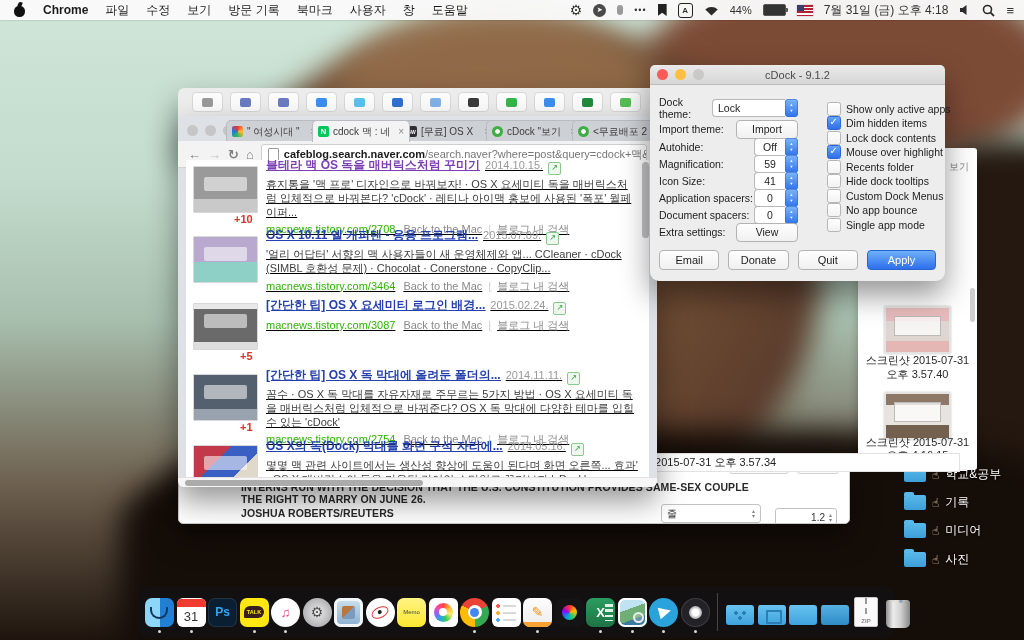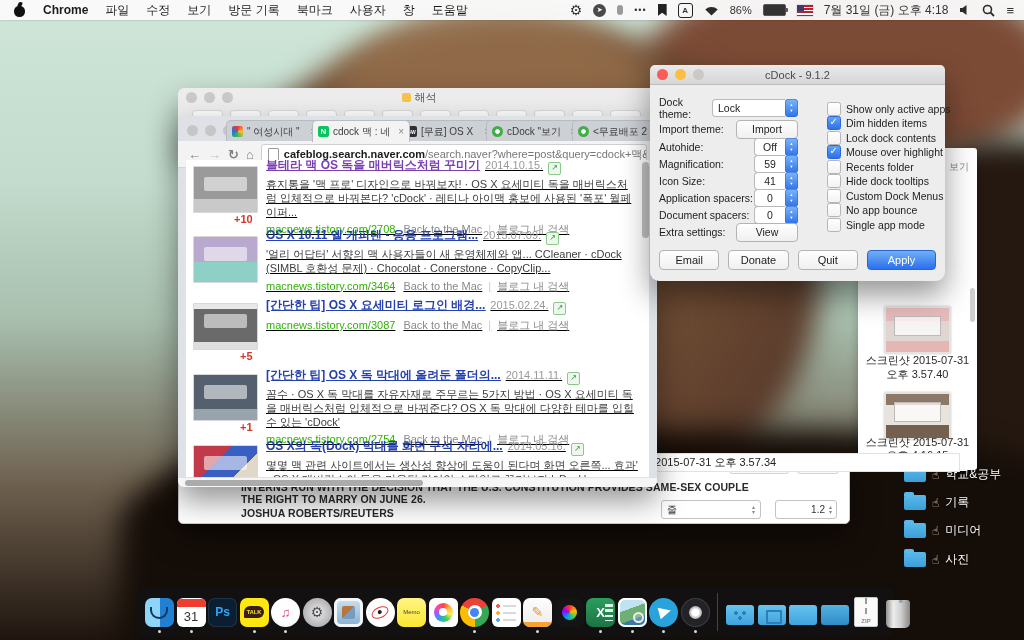--- a/index.html
+++ b/index.html
@@ -49,21 +49,21 @@
   .wa-tools{display:flex;gap:7px;padding:4px 0 0 14px;}
   .wabtn{width:29px;height:18px;background:#fbfbfb;border:1px solid #d8d8d8;border-radius:4px;display:flex;align-items:center;justify-content:center;}
   .wabtn i{width:11px;height:9px;border-radius:2px;display:block;}
   
   .winB{left:178px;top:455px;width:670px;height:67px;background:#fff;border-radius:5px;z-index:11;overflow:hidden;border:1px solid #c9c9c9;}
   .wb-mini{position:absolute;right:10px;top:3px;display:flex;gap:8px;}
   .mini-sel{width:58px;height:13px;border:1px solid #d2d2d2;border-radius:3px;background:#fafafa;}
   .wb-ctrl{position:absolute;right:12px;top:44px;display:flex;align-items:center;gap:14px;font-size:10px;color:#333;}
   .sel2{width:88px;height:17px;border:1px solid #c3c3c3;border-radius:3px;background:#fff;display:flex;align-items:center;padding:0 5px;}
   .sel2 .sarr{margin-left:auto;color:#888;font-size:6px;line-height:5px;display:flex;flex-direction:column;}
-  .numbox{width:52px;height:17px;border:1px solid #c3c3c3;border-radius:3px;background:#fff;display:flex;align-items:center;justify-content:flex-end;padding:0 4px;gap:4px;}
+  .numbox{width:52px;height:17px;border:1px solid #c3c3c3;border-radius:3px;background:#fff;display:flex;align-items:center;justify-content:flex-end;padding:0 4px;gap:4px;margin-top:8px;}
   .numbox .sarr{color:#888;font-size:6px;line-height:5px;display:flex;flex-direction:column;}
   .wb-glyph{position:absolute;right:180px;top:47px;color:#999;font-size:11px;}
   .caption{position:absolute;left:62px;top:26px;font-size:10.5px;font-weight:bold;color:#2a2a2a;line-height:11.5px;letter-spacing:.1px;}
   
   .strip{left:638px;top:453px;width:318px;height:17px;background:#fff;border:1px solid #e2e2e2;z-index:12;
          font-size:11px;color:#222;display:flex;align-items:center;padding-left:2px;}
   
   .dpanel{left:858px;top:148px;width:119px;height:322px;background:#fff;border-radius:3px;z-index:5;box-shadow:0 2px 8px rgba(0,0,0,.2);}
   .dp-head{position:absolute;right:8px;top:12px;font-size:10px;color:#8a8a8a;}
   .dp-scroll{position:absolute;right:2px;top:140px;width:5px;height:34px;background:#cfcfcf;border-radius:3px;}
@@ -247,31 +247,20 @@
   <span class="thumbup">☝</span>
   <span class="fname">미디어</span>
 </div>
 <div class="abs folder-row" style="left:904px;top:551px;">
   <span class="dfold"></span>
   <span class="thumbup">☝</span>
   <span class="fname">사진</span>
 </div>
 
 <div class="win winA">
-  <div class="wa-title">
-    <span class="wa-lights">
-      <span class="tl" style="background:#c9c9c7"></span>
-      <span class="tl" style="background:#c9c9c7"></span>
-      <span class="tl" style="background:#c9c9c7"></span>
-    </span>
-    <span class="wa-center">
-      <span class="wa-ico"></span>
-      <span>해석</span>
-    </span>
-  </div>
   <div class="wa-tools">
     <span class="wabtn">
         <i style="background:#9a9a9a"></i>
       </span>
     <span class="wabtn">
         <i style="background:#6a7cc0"></i>
       </span>
     <span class="wabtn">
         <i style="background:#6a7cc0"></i>
       </span>
@@ -572,21 +561,21 @@
     <span class="st tg-circ">➤</span>
     <span class="st mic"></span>
     <span class="st" style="font-size:9px;letter-spacing:1px">•••</span>
     <span class="st bkm"></span>
     <span class="st kbd">A</span>
     <span class="st">
       <svg width="15" height="11" viewBox="0 0 16 12">
           <path d="M8 11.5 L1.2 4.8 A10 10 0 0 1 14.8 4.8 Z" fill="#2b2b2b"></path>
         </svg>
     </span>
-    <span class="st" style="font-size:11px">86%</span>
+    <span class="st" style="font-size:11px">44%</span>
     <span class="st batt"></span>
     <span class="st flag"></span>
     <span class="st" style="font-size:12px">7월 31일 (금) 오후 4:18</span>
     <span class="st">
       <svg width="12" height="12" viewBox="0 0 12 12">
           <path d="M1 4 H3.5 L7.5 1 V11 L3.5 8 H1 Z" fill="#2b2b2b"></path>
         </svg>
     </span>
     <span class="st">
       <svg width="13" height="13" viewBox="0 0 13 13">

